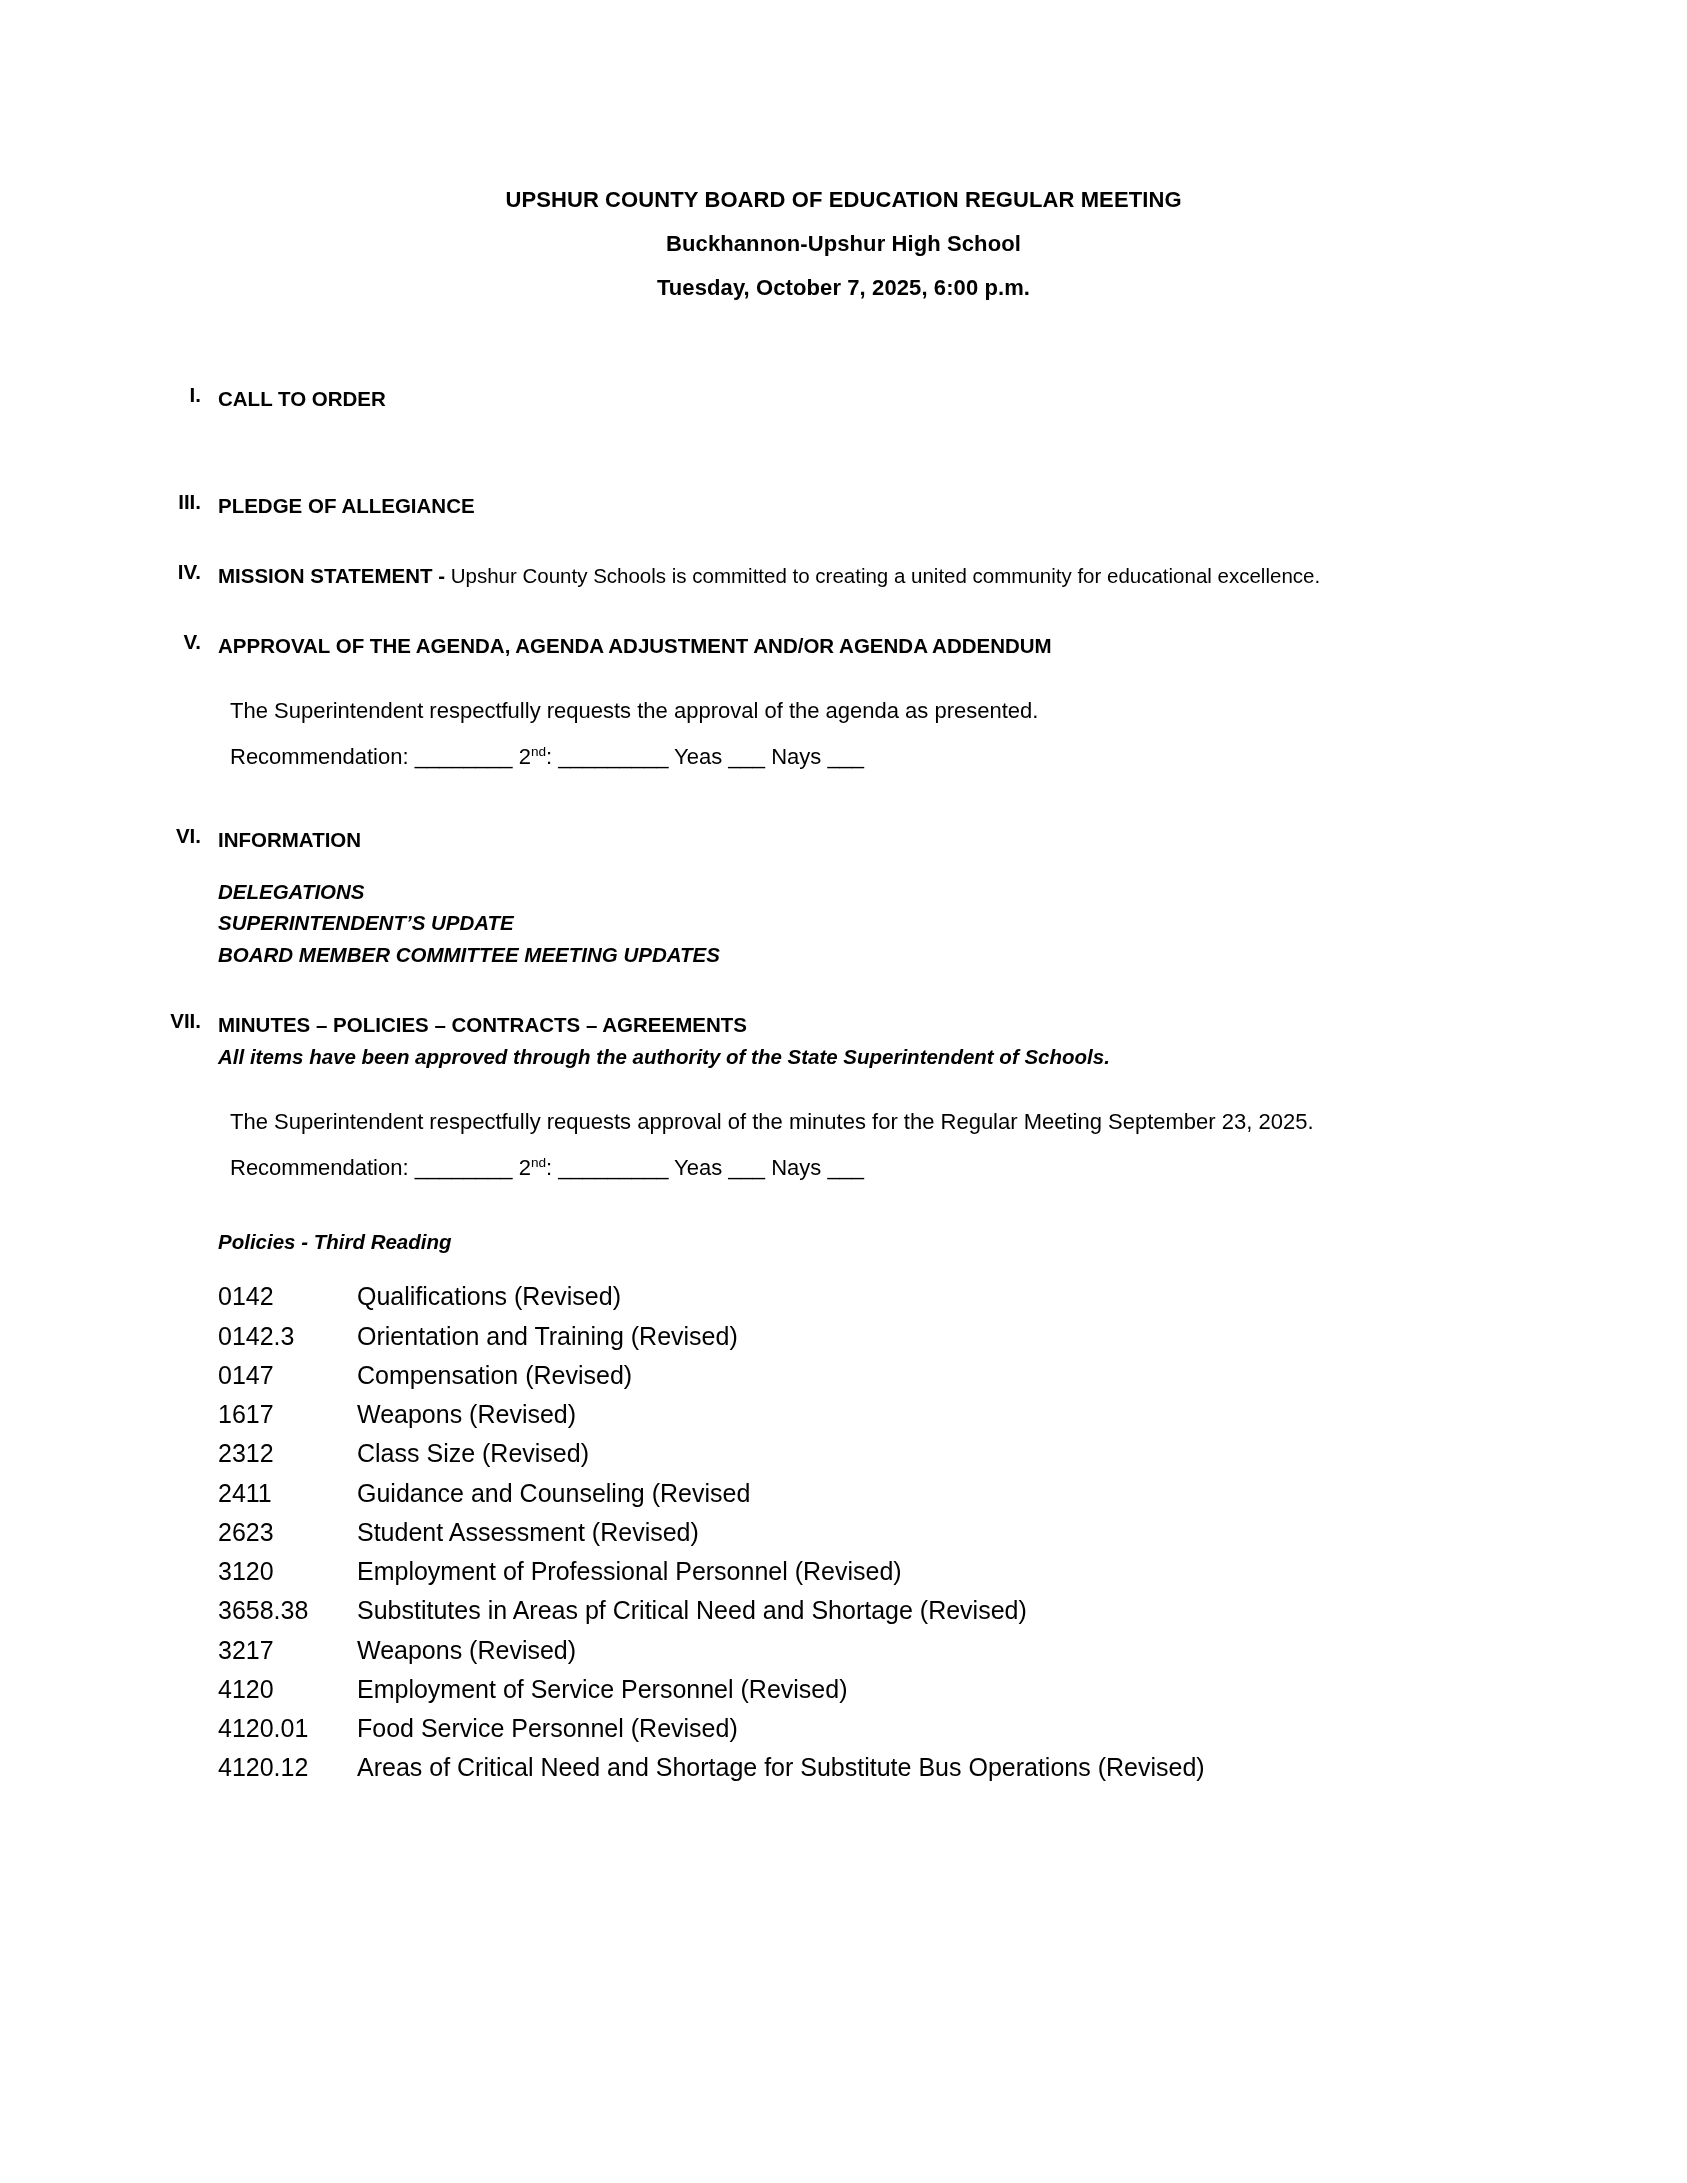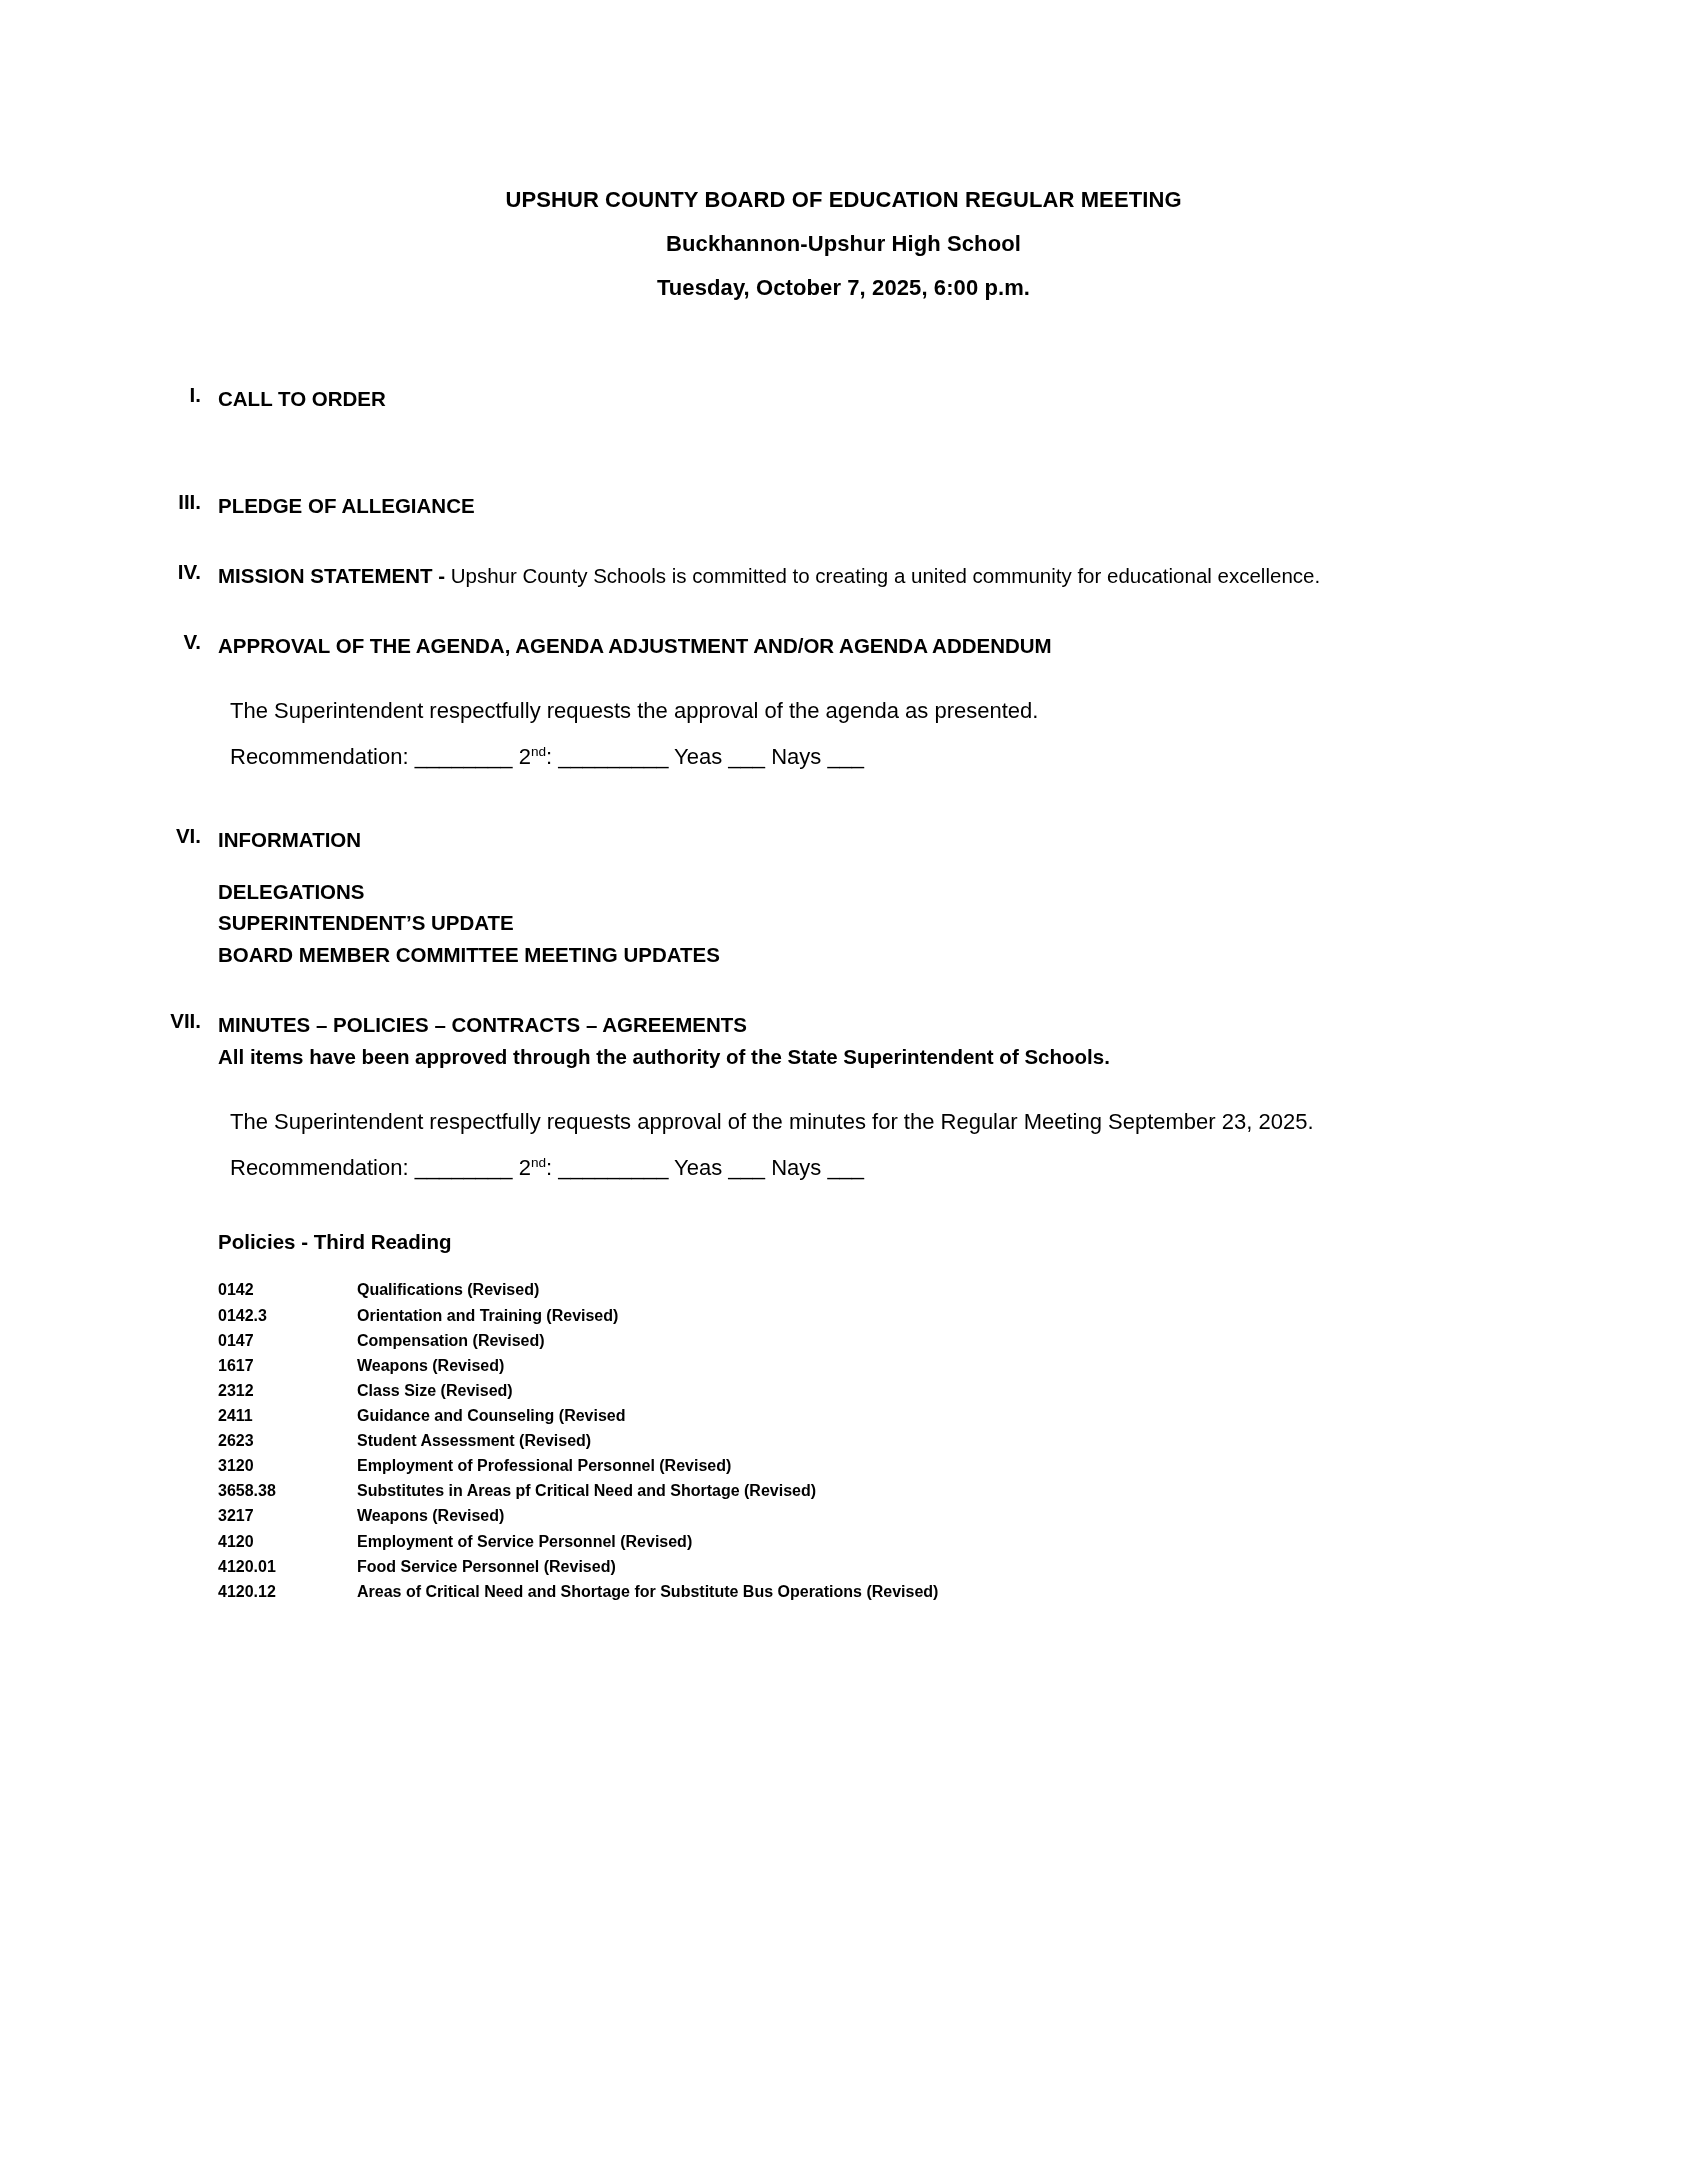--- a/index.html
+++ b/index.html
@@ -69,38 +69,39 @@
     font-size: 22px;
     font-weight: normal;
     line-height: 1.55;
     margin: 12px;
   }
   .bold-line {
     font-size: 20.5px;
     font-weight: bold;
     line-height: 1.55;
     margin: 0;
+    font-style: italic;
   }
   .spacer-lg { height: 38px; }
   .spacer-md { height: 29px; }
   .spacer-sm { height: 20px; }
 
   sup {
     font-size: 0.62em;
     vertical-align: super;
     line-height: 0;
   }
 
   .policy-table {
     border-collapse: collapse;
     margin: 0;
   }
   .policy-table td {
-    font-size: 16px;
-    font-weight: bold;
+    font-size: 25px;
+    font-weight: normal;
     line-height: 1.57;
     padding: 0;
     vertical-align: top;
     white-space: nowrap;
   }
   .policy-table td.code {
     width: 139px;
     padding-right: 0;
   }
   .policy-table td.desc {

